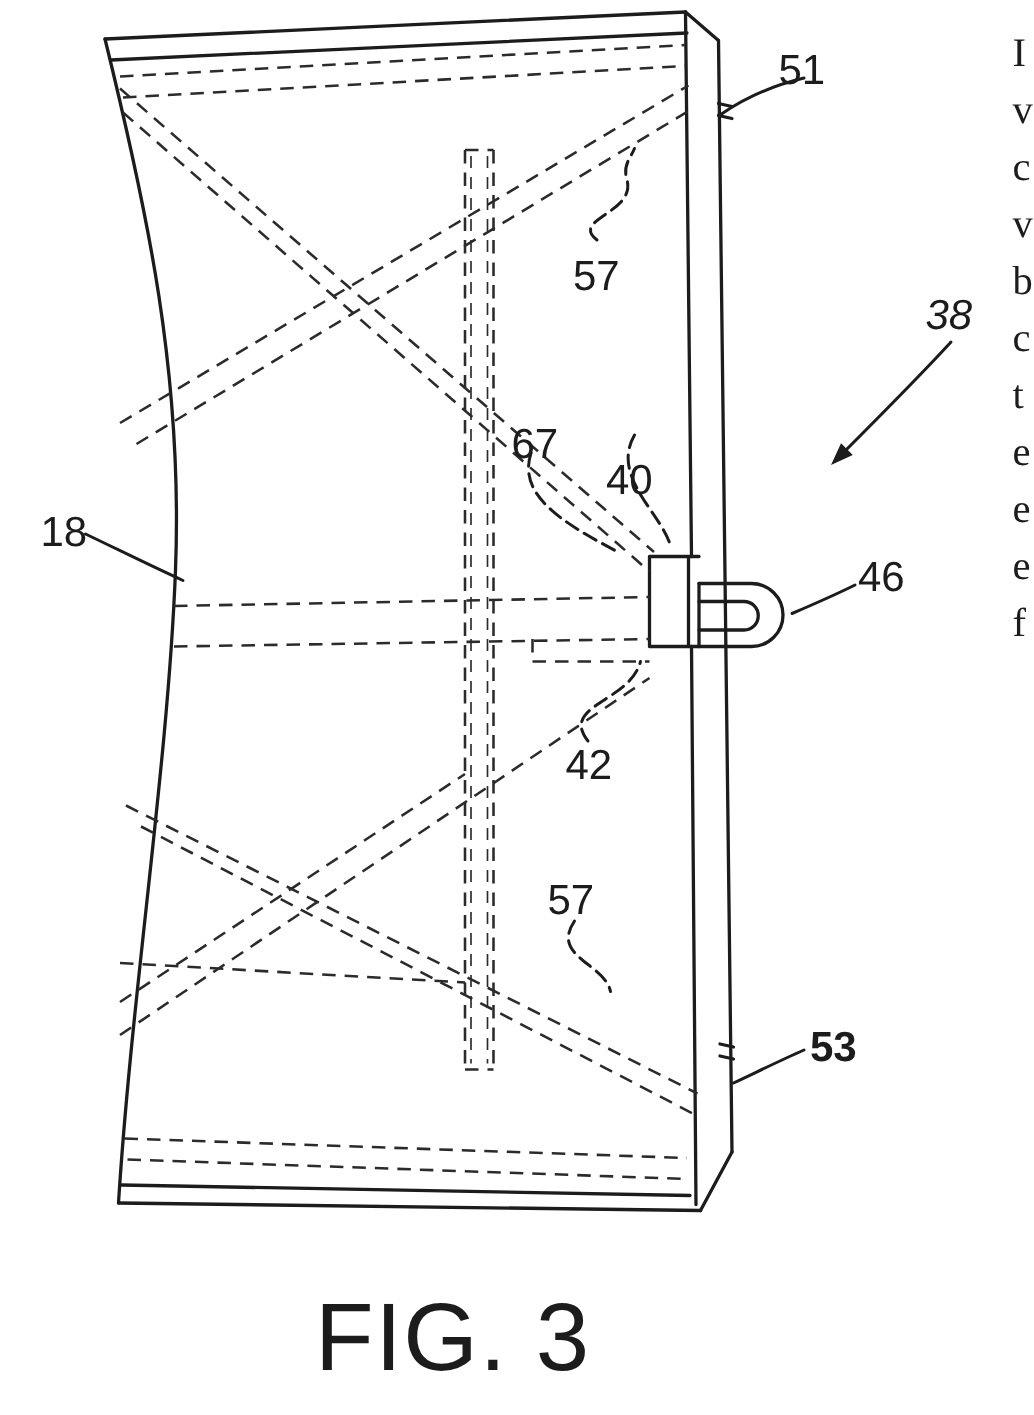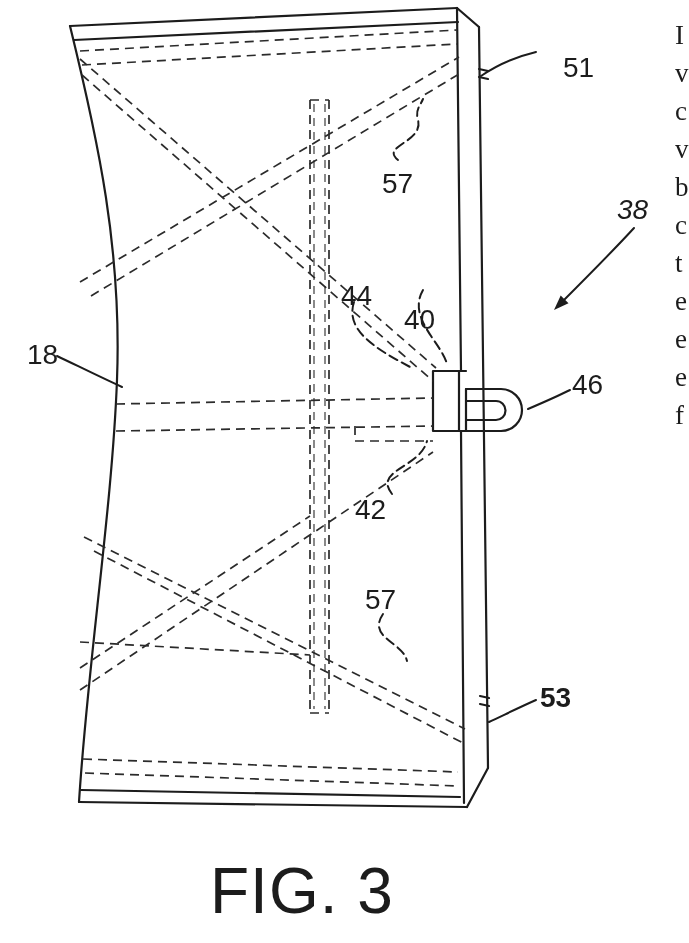--- a/index.html
+++ b/index.html
@@ -113,28 +113,28 @@
       <path class="ls" d="M570,390 C556,397 542,403 528,409"></path>
       <path class="ls" d="M536,700 C520,707 504,715 489,722"></path>
       <path class="ld" d="M398,160 C380,146 424,142 418,120 C415,110 420,106 423,99"></path>
       <path class="ld" d="M354,302 C345,330 374,348 412,368"></path>
       <path class="ld" d="M423,290 C407,318 441,342 447,364"></path>
       <path class="ld" d="M392,494 C373,470 420,468 427,441"></path>
       <path class="ld" d="M383,614 C367,638 403,642 407,661"></path>
     </g>
   </svg>
 
-  <div class="ref" style="left:563px; top:33px;margin-top:21px;">51</div>
+  <div class="ref" style="left:519px; top:33px;">51</div>
   <div class="ref" style="left:382px; top:170px;">57</div>
   <div class="ref" style="left:617px; top:196px;font-style:italic;">38</div>
-  <div class="ref" style="left:341px; top:282px;">44</div>
+  <div class="ref" style="left:341px; top:282px;">67</div>
   <div class="ref" style="left:404px; top:266px;margin-top:40px;">40</div>
   <div class="ref" style="left:27px;  top:341px;">18</div>
   <div class="ref" style="left:572px; top:371px;text-align:center;">46</div>
-  <div class="ref" style="left:355px; top:496px;">42</div>
+  <div class="ref" style="left:377px; top:496px;">42</div>
   <div class="ref" style="left:365px; top:586px;">57</div>
   <div class="ref" style="left:540px; top:684px;font-weight:bold;">53</div>
 
   <div class="caption">FIG. 3</div>
 
   <div class="frag" style="top:22px;">I</div>
   <div class="frag" style="top:60px;">v</div>
   <div class="frag" style="top:98px;">c</div>
   <div class="frag" style="top:136px;">v</div>
   <div class="frag" style="top:174px;">b</div>

